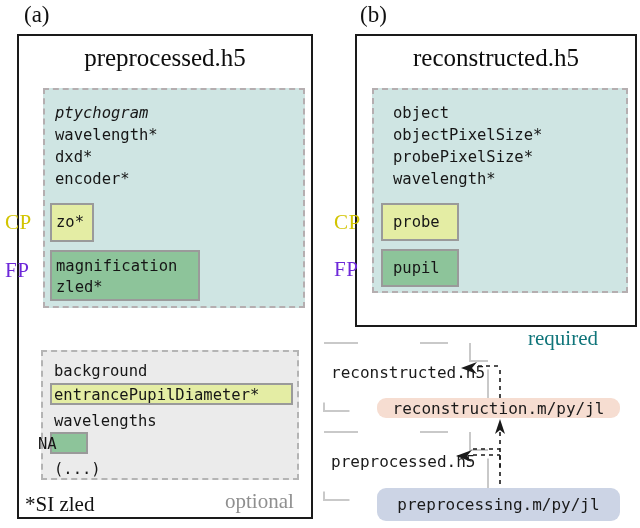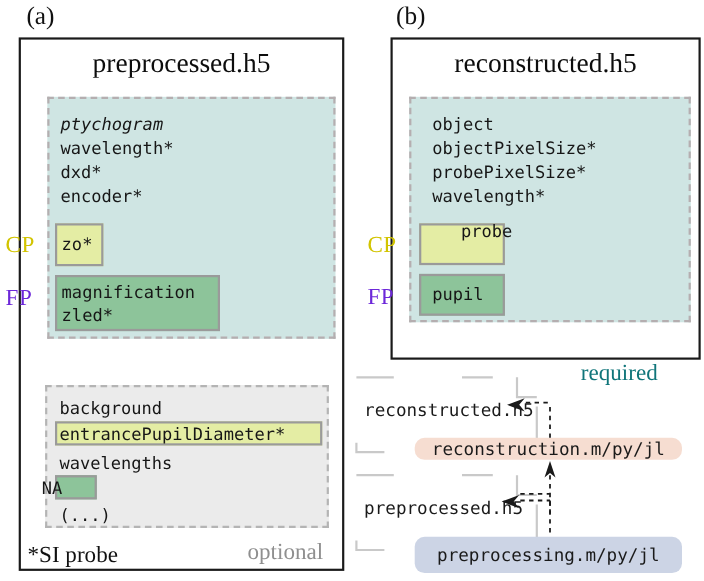--- a/index.html
+++ b/index.html
@@ -92,38 +92,38 @@
 <div class="tagbox tag-cp" style="left:50px;top:383px;width:243px;height:22px;"></div>
 <div class="tag-label" style="left:54px;top:385px;">entrancePupilDiameter*</div>
 
 <div class="entry" style="left:54px;top:411px;">wavelengths</div>
 
 <div class="tagbox tag-fp" style="left:50px;top:432px;width:38px;height:22px;"></div>
 <div class="tag-label" style="left:38px;top:434px;">NA</div>
 
 <div class="entry" style="left:54px;top:459px;">(...)</div>
 
-<div class="si-units" style="left:25px;top:492px;">*SI probe</div>
+<div class="si-units" style="left:25px;top:492px;">*SI zled</div>
 <div class="caption cap-optional" style="left:225px;top:489px;">optional</div>
 
 <div class="panel-letter" style="left:360px;top:2px;">(b)</div>
 
 <div class="file-card" style="left:355px;top:34px;width:282px;height:293px;"></div>
 
 <div class="file-title" style="left:355px;top:44px;width:282px;">reconstructed.h5</div>
 
 <div class="dashed-group grp-required" style="left:372px;top:88px;width:256px;height:205px;"></div>
 
 <div class="entry" style="left:393px;top:103px;">object</div>
 <div class="entry" style="left:393px;top:125px;">objectPixelSize*</div>
 <div class="entry" style="left:393px;top:147px;">probePixelSize*</div>
 <div class="entry" style="left:393px;top:169px;">wavelength*</div>
 
 <div class="tagbox tag-cp" style="left:381px;top:203px;width:78px;height:38px;"></div>
-<div class="tag-label" style="left:393px;top:200px;margin-left:26px;">probe</div>
+<div class="tag-label" style="left:393px;top:212px;">probe</div>
 
 <div class="tagbox tag-fp" style="left:381px;top:249px;width:78px;height:38px;"></div>
 <div class="tag-label" style="left:393px;top:258px;">pupil</div>
 
 <div class="sidelabel sl-cp" style="left:334px;top:210px;">CP</div>
 <div class="sidelabel sl-fp" style="left:334px;top:257px;">FP</div>
 
 <div class="caption cap-required" style="left:528px;top:298px;">required</div>
 
 <div class="doc" style="left:322px;top:341px;">

